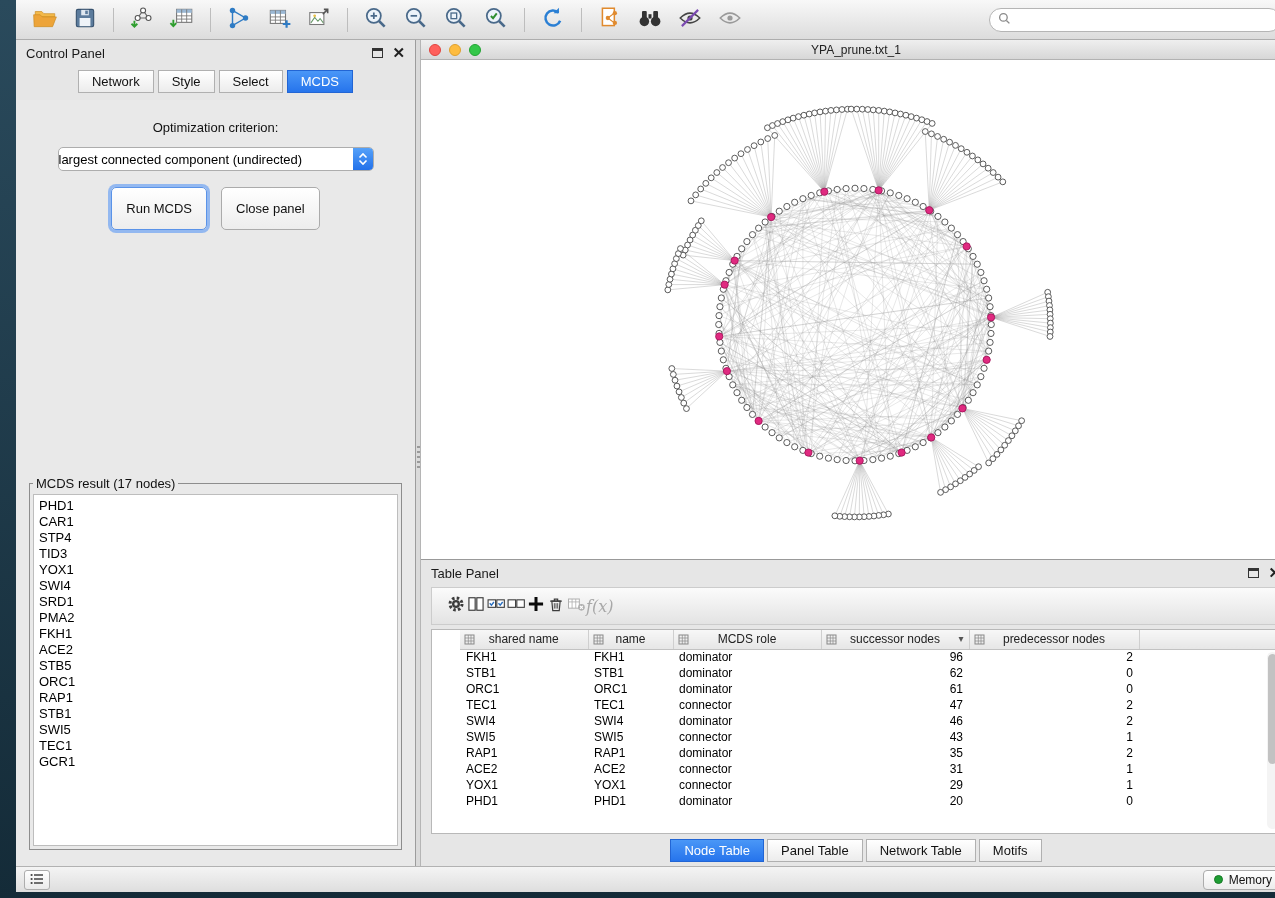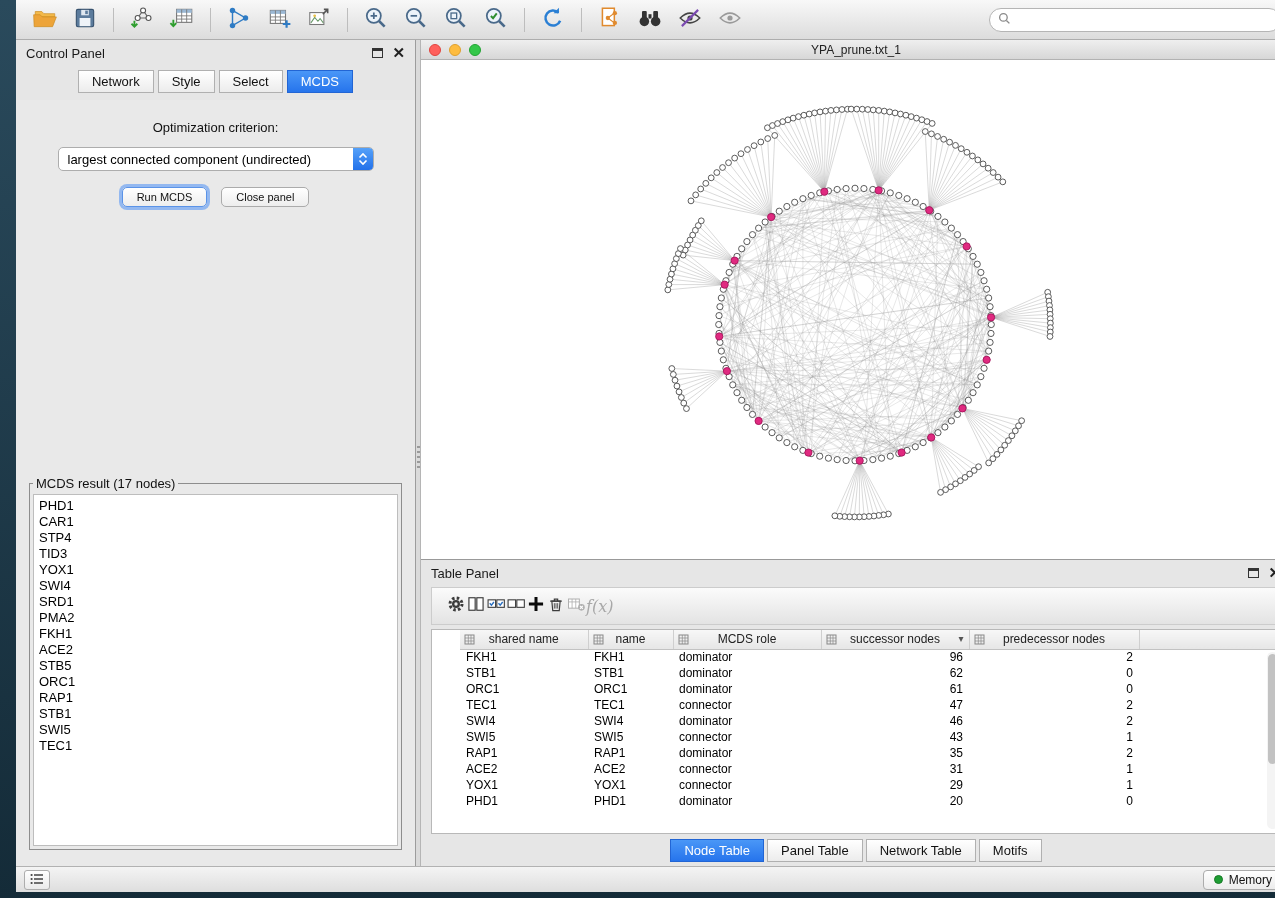--- a/index.html
+++ b/index.html
@@ -27,24 +27,24 @@
   .ph-icons { margin-left:auto; display:flex; align-items:center; gap:9px; }
   .float-box { width:11px; height:10px; border:1.5px solid #333; border-top-width:3px; display:inline-block; }
   .close-x { font-size:15px; font-weight:bold; color:#222; line-height:10px; }
   .cp-tabs { display:flex; justify-content:center; gap:4px; padding:4px 0 7px; flex:none; }
   .tab { font-family:"Liberation Sans",sans-serif; font-size:13px; padding:3px 13px; border:1px solid #b0b0b0; border-radius:0; background:linear-gradient(#ffffff,#ececec); color:#111; }
   .tab.active { background:linear-gradient(#4a97f7,#2674ec); border-color:#2265d4; color:#fff; }
   .cp-body { flex:1; display:flex; flex-direction:column; background:#e9e9e9; min-height:0; }
   .opt-label { text-align:center; font-size:13px; margin-top:20px; color:#111; }
   .select-row { display:flex; justify-content:center; margin-top:12px; }
   .mac-select { width:316px; height:24px; background:#fff; border:1px solid #adadad; border-radius:5px; display:flex; align-items:center; font-size:13px; overflow:hidden; }
-  .mac-select .sel-text { flex:1; padding-left:9px; white-space:nowrap; }
+  .mac-select .sel-text { flex:1; white-space:nowrap; }
   .select-cap { width:20px; height:100%; background:linear-gradient(#55a1f9,#2271ea); display:flex; align-items:center; justify-content:center; flex:none; }
   .btn-row { display:flex; justify-content:center; gap:14px; margin-top:16px; }
-  .mac-btn { font-family:"Liberation Sans",sans-serif; font-size:11px; padding:3px 14px; border:1px solid #ababab; border-radius:5px; background:linear-gradient(#ffffff,#ededed); color:#111; }
+  .mac-btn { font-family:"Liberation Sans",sans-serif; font-size:13px; padding:13px 14px; border:1px solid #ababab; border-radius:5px; background:linear-gradient(#ffffff,#ededed); color:#111; }
   .mac-btn.focused { box-shadow:0 0 0 3px rgba(77,143,245,.55); border-color:#5a93e8; }
   .flex-spacer { flex:1; }
   .result-fieldset { margin:0 13px 16px; border:1px solid #8d8d8d; padding:3px; flex:none; }
   .result-fieldset legend { font-size:13px; padding:0 3px; color:#111; }
   .listbox { background:#fff; border:1px solid #bdbdbd; height:352px; overflow:hidden; padding:3px 5px; font-size:13px; line-height:16px; color:#000; }
 
   .splitter { width:5px; flex:none; background:#dadada; border-right:1px solid #b5b5b5; position:relative; }
   .splitter .grip { position:absolute; top:406px; left:1px; width:3px; height:22px; background:repeating-linear-gradient(#9a9a9a 0 2px, transparent 2px 5px); }
 
   
@@ -273,20 +273,21 @@
               <div>SRD1</div>
               <div>PMA2</div>
               <div>FKH1</div>
               <div>ACE2</div>
               <div>STB5</div>
               <div>ORC1</div>
               <div>RAP1</div>
               <div>STB1</div>
               <div>SWI5</div>
               <div>TEC1</div>
+              <div>GCR1</div>
             </div>
         </fieldset>
       </div>
     </div>
 
     <div class="splitter">
         <span class="grip"></span>
       </div>
 
     <div class="right-col">

